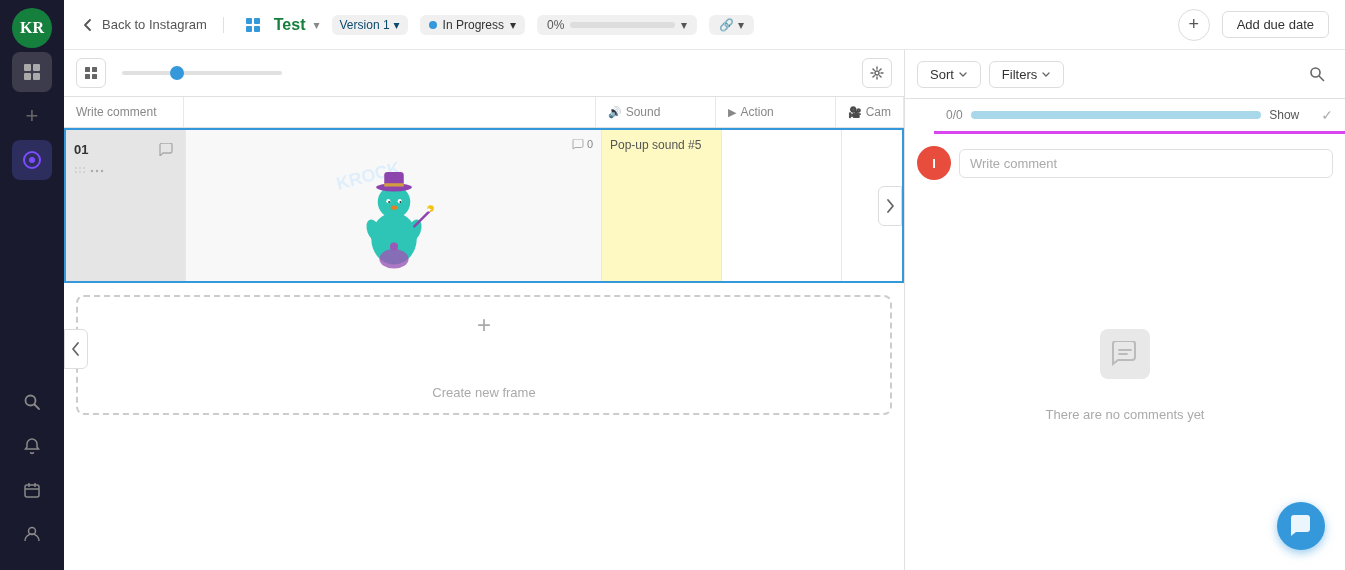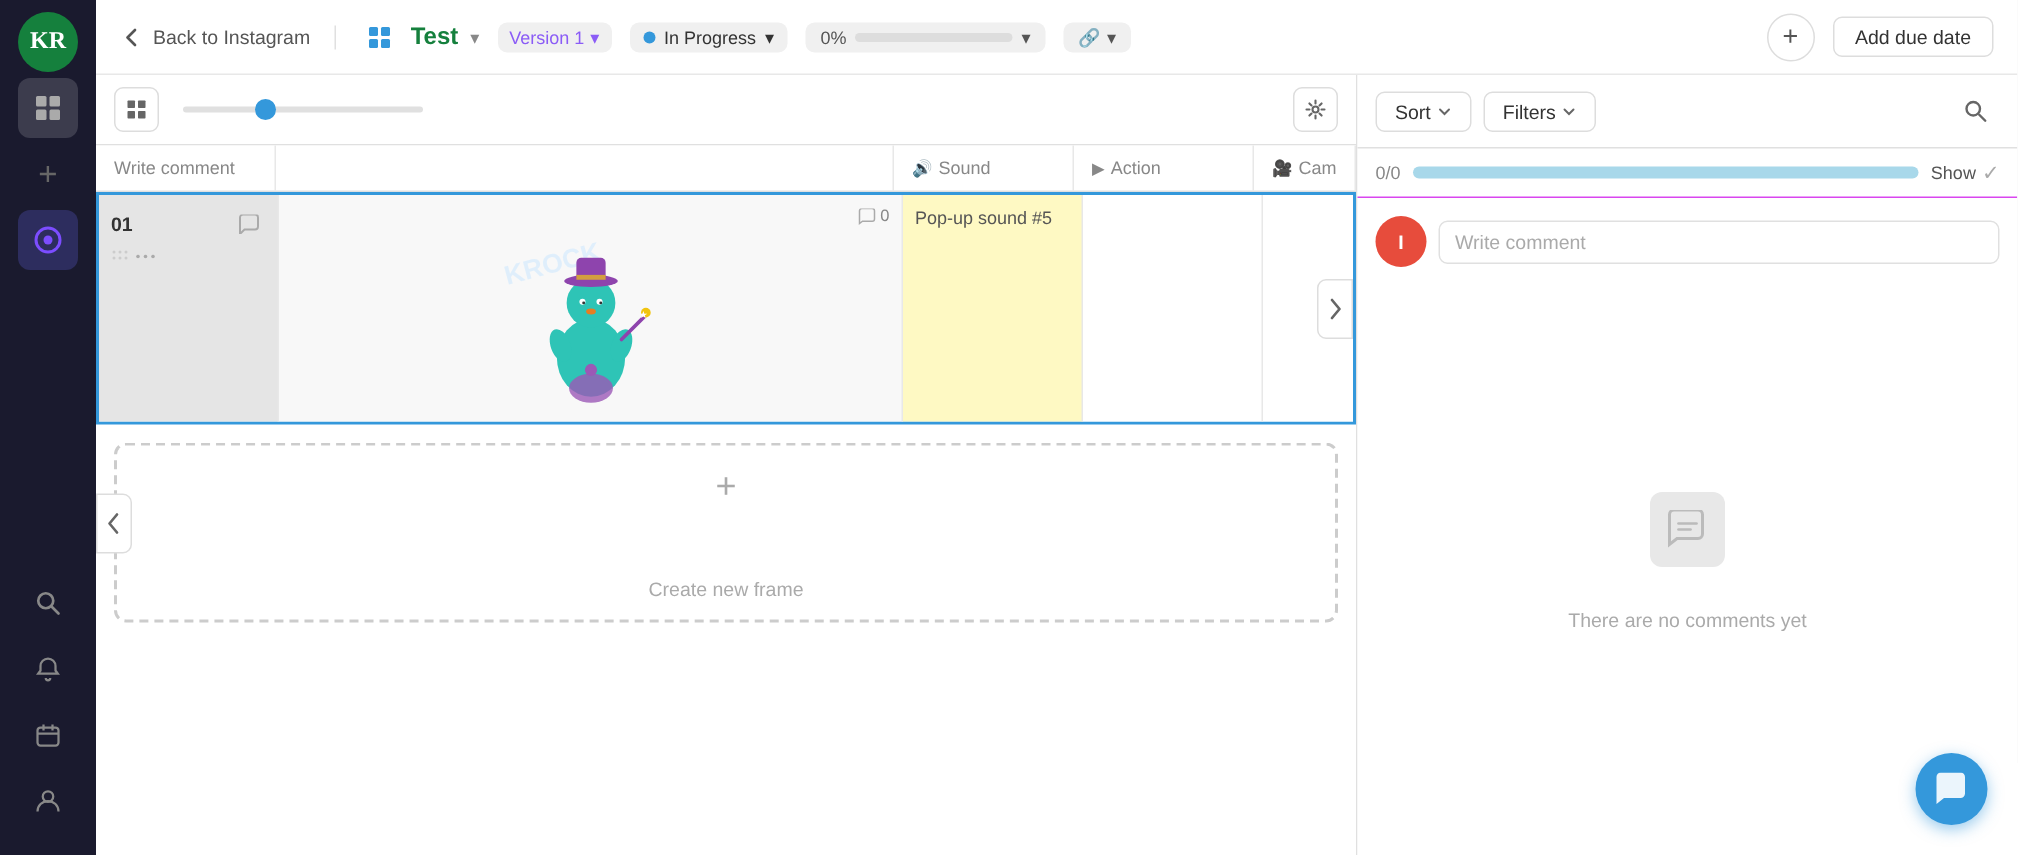--- a/index.html
+++ b/index.html
@@ -67,21 +67,21 @@
       width: 26px; height: 26px;
       color: #555;
     }
     .project-title {
       font-size: 16px; font-weight: 600; color: #15803d;
     }
     .dropdown-arrow { color: #888; font-size: 12px; cursor: pointer; }
     .version-badge {
       display: flex; gap: 4px;
       background: #f0f0f0; border-radius: 6px; padding: 3px 8px;
-      font-size: 12px; color: #8b5cf6; cursor: pointer;
+      font-size: 12px; color: #0c4a6e; cursor: pointer;
     }
     .status-badge {
       display: flex; align-items: center; gap: 6px;
       background: #f0f0f0; border-radius: 6px; padding: 3px 9px;
       font-size: 12px; color: #333; cursor: pointer;
     }
     .status-dot { width: 8px; height: 8px; border-radius: 50%; background: #3498db; }
     .progress-bar-container {
       display: flex; align-items: center; gap: 6px;
       background: #f0f0f0; border-radius: 6px; padding: 3px 10px;
@@ -334,30 +334,31 @@
     }
     .search-icon-btn {
       margin-left: auto;
       width: 32px; height: 32px;
       display: flex; align-items: center; justify-content: center;
       color: #666; cursor: pointer; font-size: 16px;
     }
     .progress-section {
       display: flex; align-items: center; gap: 8px;
       padding: 8px 12px;
-      border-bottom: 1px solid #d946ef;
+      border-bottom: 3px solid #d946ef;
       flex-shrink: 0;
+      margin-left: 29px;
     }
     .progress-label { font-size: 12px; color: #888; }
     .progress-full-bar {
       flex: 1; height: 8px; background: #a8d8ea; border-radius: 4px;
     }
     .show-btn {
       font-size: 12px; color: #555; cursor: pointer;
-      display: flex; align-items: center; gap: 4px; justify-content: space-between;
+      display: flex; align-items: center; gap: 22px; justify-content: space-between;
     }
     .check-circle { color: #aaa; font-size: 14px; }
 
     
     .comments-list {
       flex: 1;
       padding: 12px;
       overflow-y: auto;
       display: flex;
       flex-direction: column;

